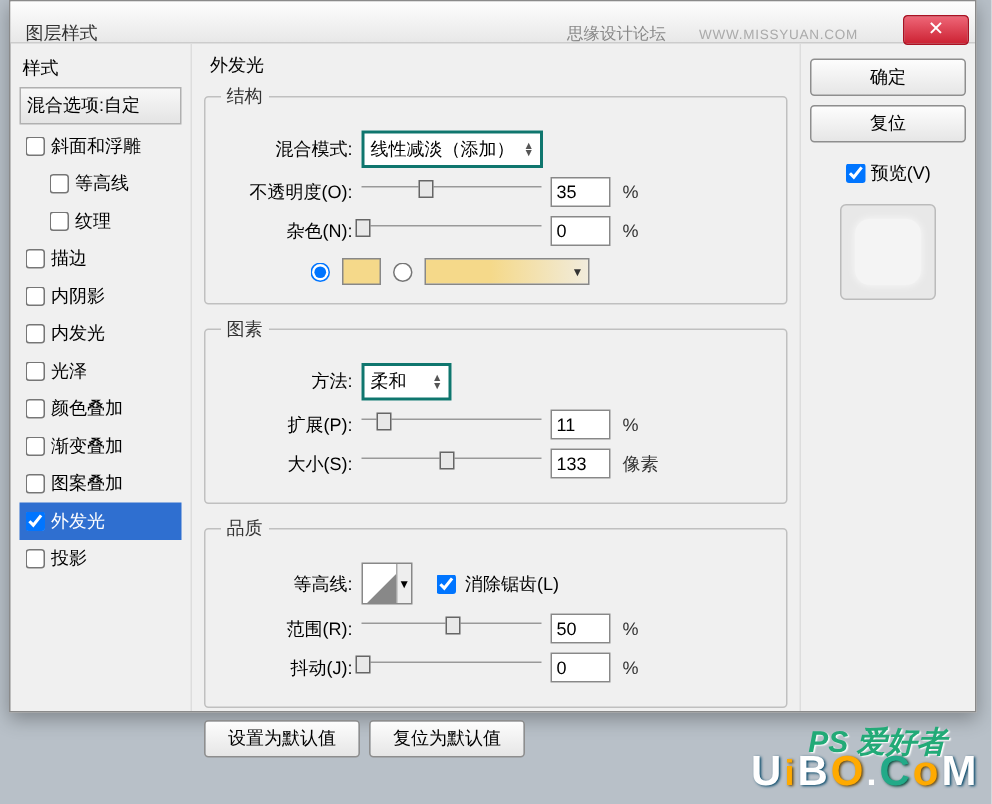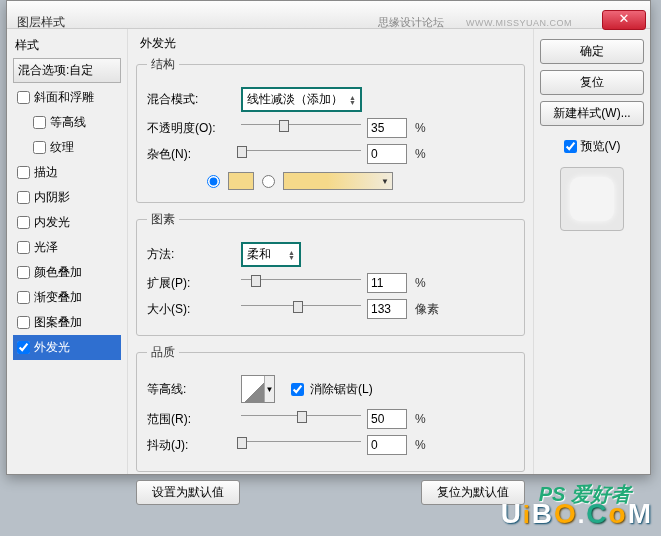--- a/index.html
+++ b/index.html
@@ -17,37 +17,37 @@
 .blend-header { background: linear-gradient(#f8f8f8,#e4e4e4); border: 1px solid #b0b0b0; padding: 3px 4px; margin-bottom: 2px; }
 .style-item { padding: 4px 2px 4px 4px; display: flex; align-items: center; gap: 4px; }
 .style-item.indent { padding-left: 20px; }
 .style-item.selected { background: #2f6fd0; color: #fff; }
 .style-item input[type=checkbox] { width: 13px; height: 13px; }
 .main { flex: 1; padding: 6px 8px; border-left: 1px solid #ddd; border-right: 1px solid #ddd; }
 .main-title { margin-bottom: 4px; margin-left: 4px; }
 fieldset { border: 1px solid #c0c0c0; border-radius: 3px; padding: 8px 10px 10px 10px; margin-bottom: 8px; }
 legend { padding: 0 4px; color: #333; }
 .row { display: flex; align-items: center; margin: 6px 0; gap: 6px; }
-.row-label { width: 88px; }
+.row-label { width: 88px; text-align: right; }
 .dropdown { border: 2px solid #0f766e; background: #fff; padding: 2px 4px; display: inline-flex; align-items: center; gap: 6px; min-width: 110px; justify-content: space-between; }
 .dropdown.small { min-width: 60px; }
 .dropdown .arrows { display: flex; flex-direction: column; line-height: 5px; font-size: 7px; color: #555; }
 .slider { width: 120px; height: 14px; position: relative; border-top: 1px solid #999; margin-top: 6px; }
 .slider .thumb { position: absolute; top: -5px; width: 10px; height: 12px; background: #e8e8e8; border: 1px solid #666; }
 .num-input { width: 40px; border: 1px solid #888; padding: 2px 3px; background: #fff; }
 .unit { margin-left: 2px; color: #333; }
 .color-row { display: flex; align-items: center; gap: 8px; margin: 8px 0 2px 60px; }
 .radio { width: 13px; height: 13px; }
 .swatch-solid { width: 26px; height: 18px; border: 1px solid #888; background: #f5d98a; }
 .swatch-grad { width: 110px; height: 18px; border: 1px solid #888; background: linear-gradient(90deg, #f5d98a 0%, #f5d98a 40%, rgba(245,217,138,0.2) 100%); position: relative; display:flex; align-items:center; justify-content:flex-end; }
 .swatch-grad::before { content:""; position:absolute; inset:0; background-image: linear-gradient(45deg,#ccc 25%,transparent 25%,transparent 75%,#ccc 75%),linear-gradient(45deg,#ccc 25%,transparent 25%,transparent 75%,#ccc 75%); background-size:8px 8px; background-position:0 0,4px 4px; opacity:0.5; z-index:-1; }
 .grad-arrow { font-size: 8px; padding-right: 3px; color:#333; }
 .contour-swatch { width: 34px; height: 28px; border: 1px solid #888; background: linear-gradient(135deg, #fff 0%, #fff 49%, #888 50%, #888 100%); display:inline-flex; align-items:center; justify-content:flex-end; }
 .contour-arrow { font-size:8px; background:#eee; height:100%; width:10px; display:flex; align-items:center; justify-content:center; border-left:1px solid #aaa; }
-.btn-row { display: flex; gap: 6px; justify-content: space-between; margin-top: 0; }
+.btn-row { display: flex; gap: 6px; justify-content: flex-start; margin-top: 0; }
 .ps-button { background: linear-gradient(#fdfdfd,#e6e6e6); border: 1px solid #8e8e8e; border-radius: 3px; padding: 3px 14px; min-width: 104px; text-align:center; }
 .rightpanel { width: 116px; padding: 10px 8px; display: flex; flex-direction: column; gap: 6px; align-items: center; }
 .rightpanel .ps-button { width: 104px; min-width: 0; padding: 3px 0; }
 .preview-check { display: flex; align-items: center; gap: 4px; margin-top: 6px; }
 .preview-box { width: 64px; height: 64px; background: #e8e8e8; border: 1px solid #bbb; border-radius: 4px; margin-top: 6px; display:flex; align-items:center; justify-content:center; }
 .preview-box .inner { width: 44px; height: 44px; background: #f4f4f4; border-radius: 10px; box-shadow: 0 0 6px rgba(255,255,255,0.8); }
 .watermark { position: absolute; bottom: 6px; right: 10px; display: flex; align-items: baseline; gap: 2px; font-family: Arial, sans-serif; font-weight: bold; }
 .watermark .u { color:#fff; font-size:28px; text-shadow:1px 1px 2px #046; }
 .watermark .i { color:#fa0; font-size:24px; text-shadow:1px 1px 2px #640; }
 .watermark .b { color:#fff; font-size:28px; text-shadow:1px 1px 2px #046; }
@@ -110,20 +110,24 @@
           <span>渐变叠加</span>
         </div>
       <div class="style-item">
           <input type="checkbox" style="">
           <span>图案叠加</span>
         </div>
       <div class="style-item selected">
           <input type="checkbox" checked="" style="">
           <span>外发光</span>
         </div>
+      <div class="style-item">
+          <input type="checkbox" style="">
+          <span>投影</span>
+        </div>
     </div>
 
     <div class="main">
       <div class="main-title">外发光</div>
 
       <fieldset>
         <legend>结构</legend>
         <div class="row">
           <span class="row-label">混合模式:</span>
           <div class="dropdown">
@@ -214,21 +218,20 @@
 
       <div class="btn-row">
         <div class="ps-button">设置为默认值</div>
         <div class="ps-button">复位为默认值</div>
       </div>
     </div>
 
     <div class="rightpanel">
       <div class="ps-button">确定</div>
       <div class="ps-button">复位</div>
-      <div class="ps-button">新建样式(W)...</div>
       <div class="preview-check">
         <input type="checkbox" checked="" style="">
         <span>预览(V)</span>
       </div>
       <div class="preview-box">
           <div class="inner"></div>
         </div>
     </div>
   </div>
 </div>

